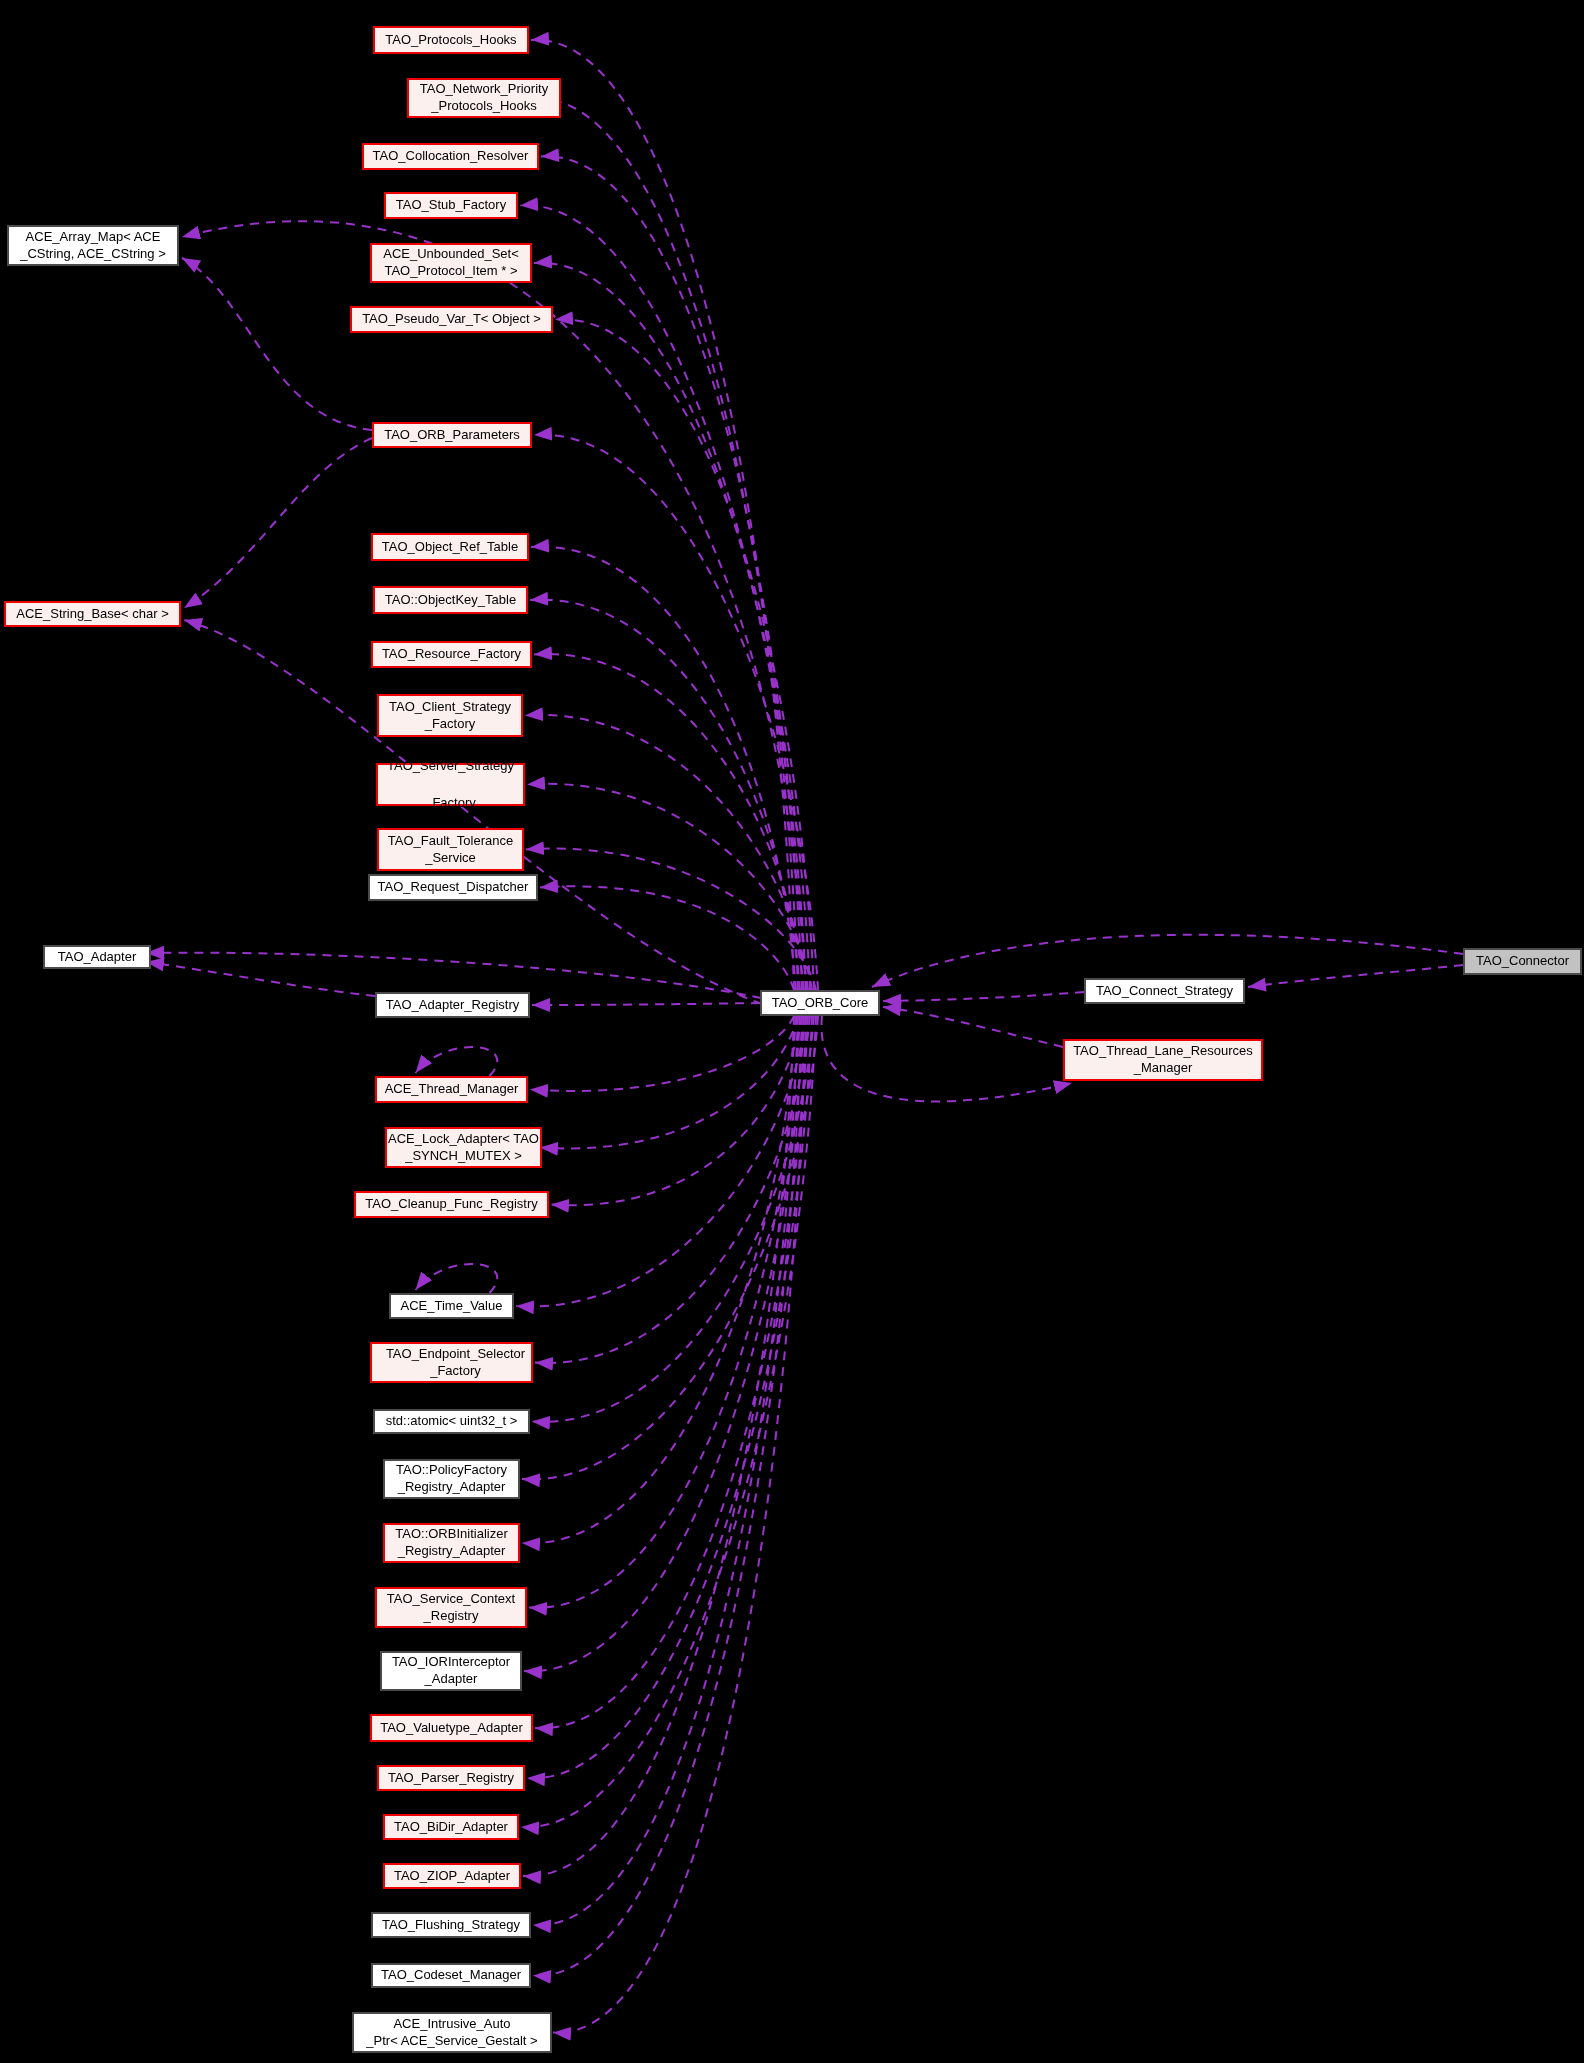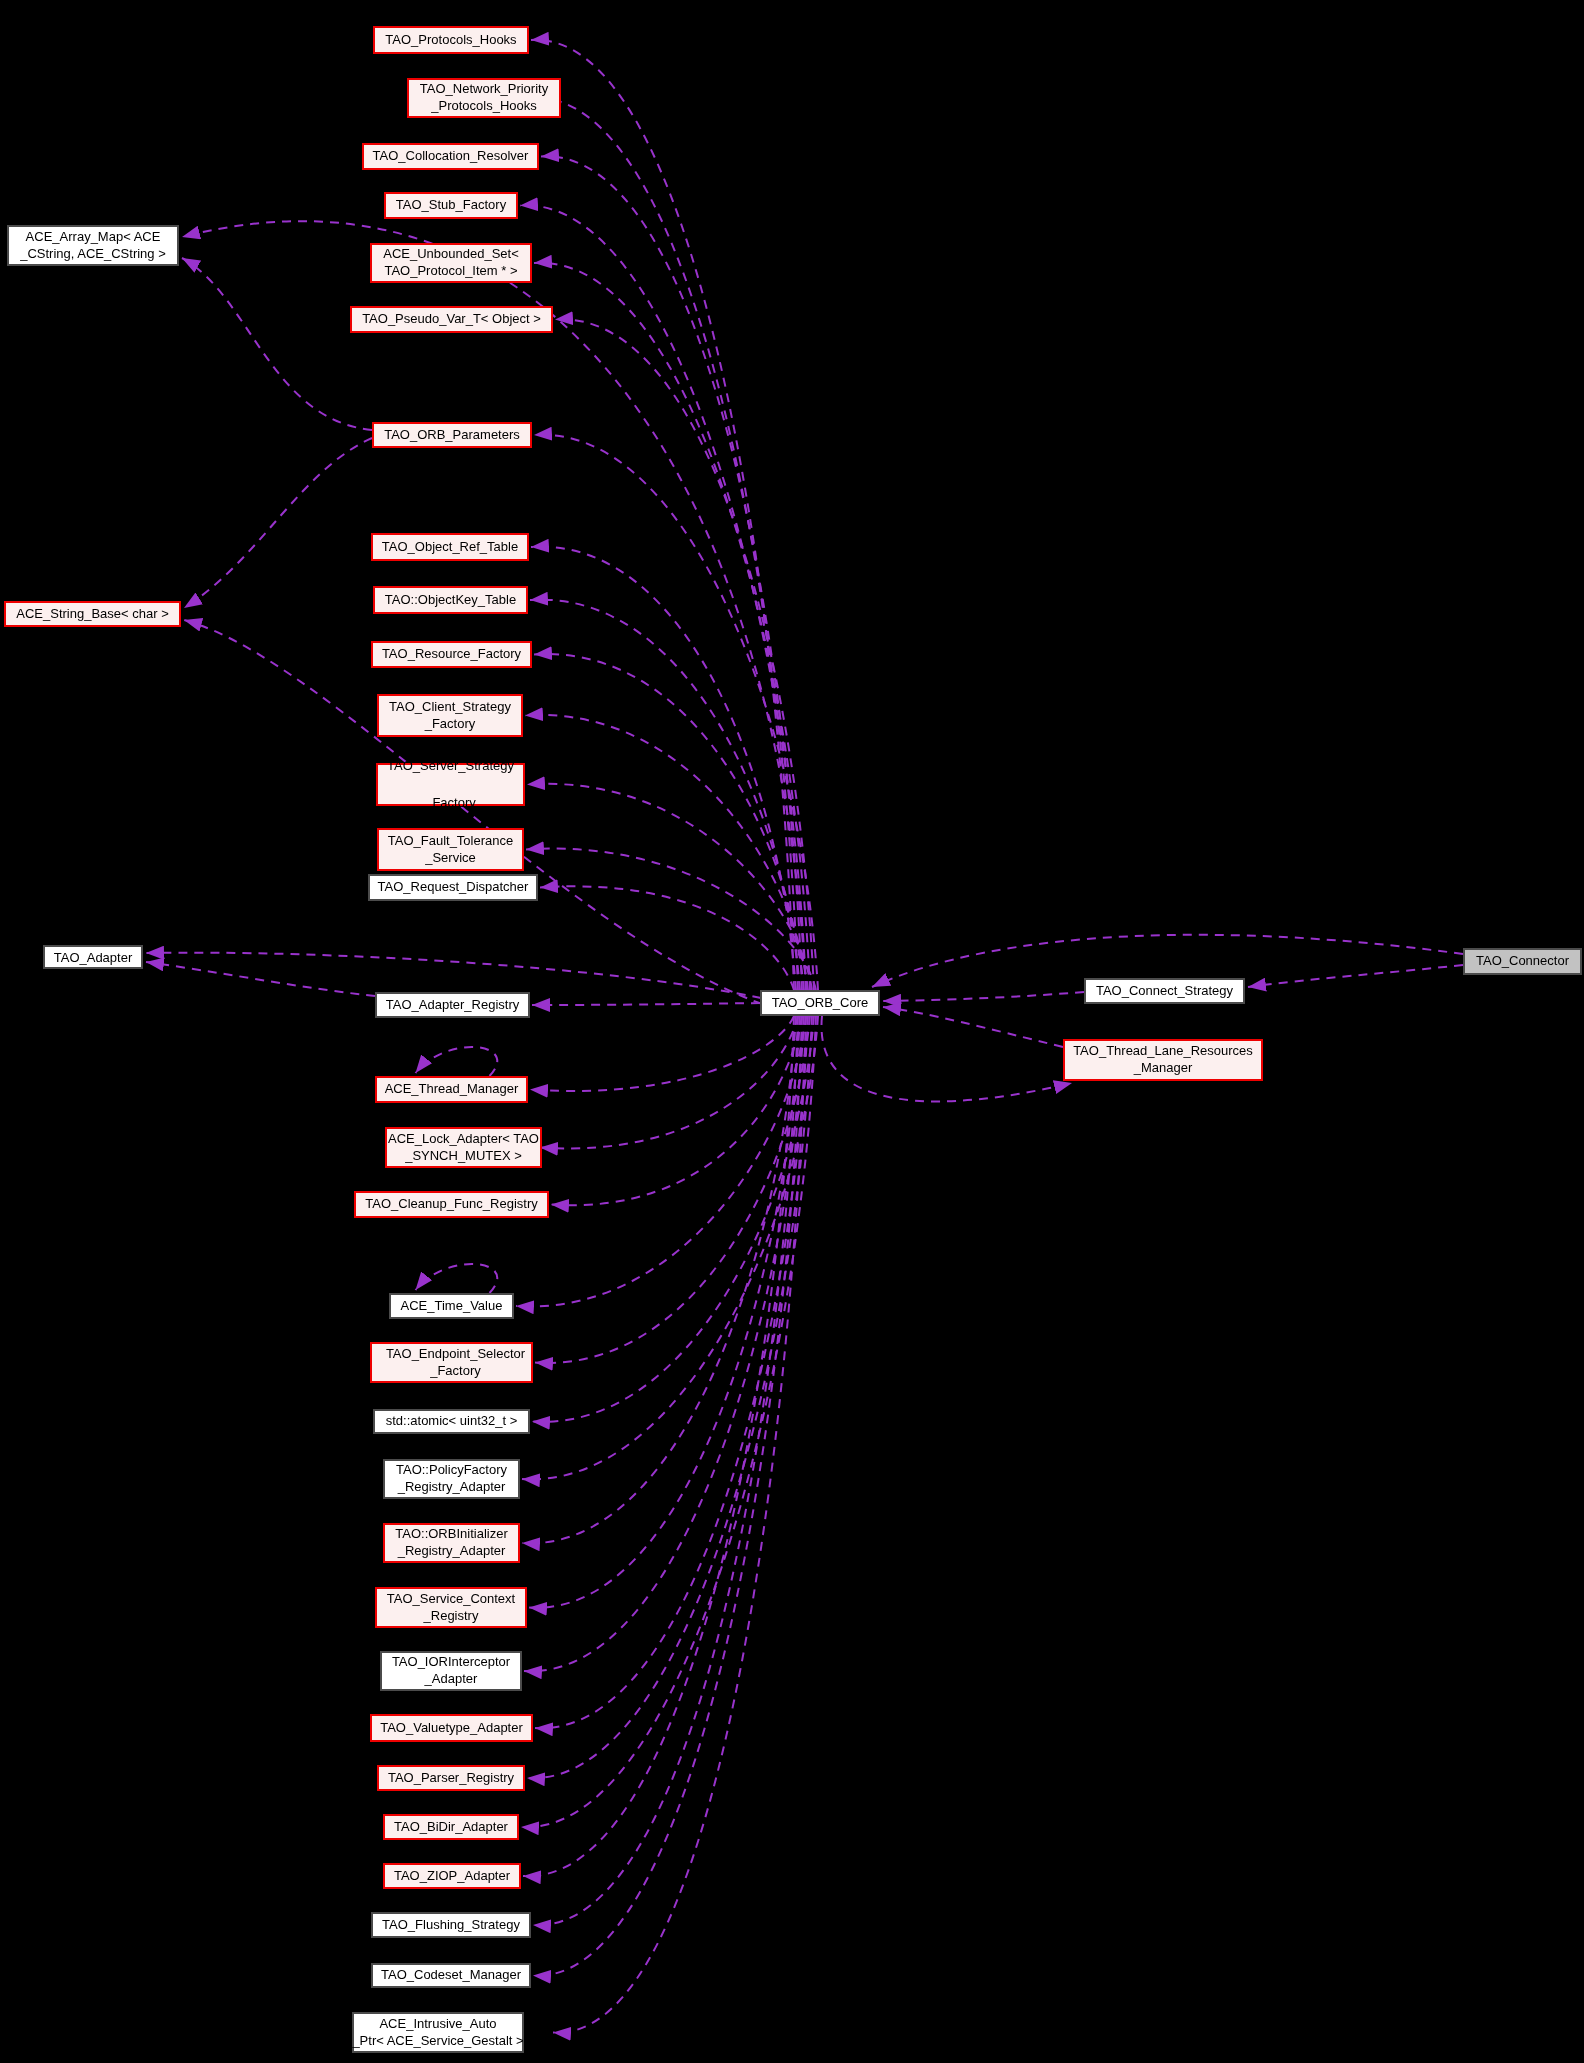--- a/index.html
+++ b/index.html
@@ -129,21 +129,21 @@
         <div class="nl">TAO_Server_Strategy</div>
         <div class="nl">_Factory</div>
       </div>
       <div class="node red" style="left: 377px; top: 828px; width: 147px; height: 43px;">
         <div class="nl">TAO_Fault_Tolerance</div>
         <div class="nl">_Service</div>
       </div>
       <div class="node plain" style="left: 368px; top: 874px; width: 170px; height: 27px;">
         <div class="nl">TAO_Request_Dispatcher</div>
       </div>
-      <div class="node plain" style="left: 43px; top: 945px; width: 100px; height: 24px; justify-content: flex-end;">
+      <div class="node plain" style="left: 43px; top: 945px; width: 108px; height: 24px;">
         <div class="nl">TAO_Adapter</div>
       </div>
       <div class="node plain" style="left: 375px; top: 992px; width: 155px; height: 26px;">
         <div class="nl">TAO_Adapter_Registry</div>
       </div>
       <div class="node center" style="left: 760px; top: 990px; width: 120px; height: 26px;">
         <div class="nl">TAO_ORB_Core</div>
       </div>
       <div class="node plain" style="left: 1084px; top: 978px; width: 161px; height: 26px;">
         <div class="nl">TAO_Connect_Strategy</div>
@@ -202,18 +202,18 @@
       </div>
       <div class="node red" style="left: 383px; top: 1863px; width: 138px; height: 26px;">
         <div class="nl">TAO_ZIOP_Adapter</div>
       </div>
       <div class="node plain" style="left: 371px; top: 1912px; width: 160px; height: 26px;">
         <div class="nl">TAO_Flushing_Strategy</div>
       </div>
       <div class="node plain" style="left: 371px; top: 1963px; width: 160px; height: 25px;">
         <div class="nl">TAO_Codeset_Manager</div>
       </div>
-      <div class="node plain" style="left: 352px; top: 2012px; width: 172px; height: 41px; justify-content: center;">
+      <div class="node plain" style="left: 352px; top: 2012px; width: 200px; height: 41px; justify-content: center;">
         <div class="nl">ACE_Intrusive_Auto</div>
         <div class="nl">_Ptr&lt; ACE_Service_Gestalt &gt;</div>
       </div>
     </div>
 </div>
 
 </body></html>

